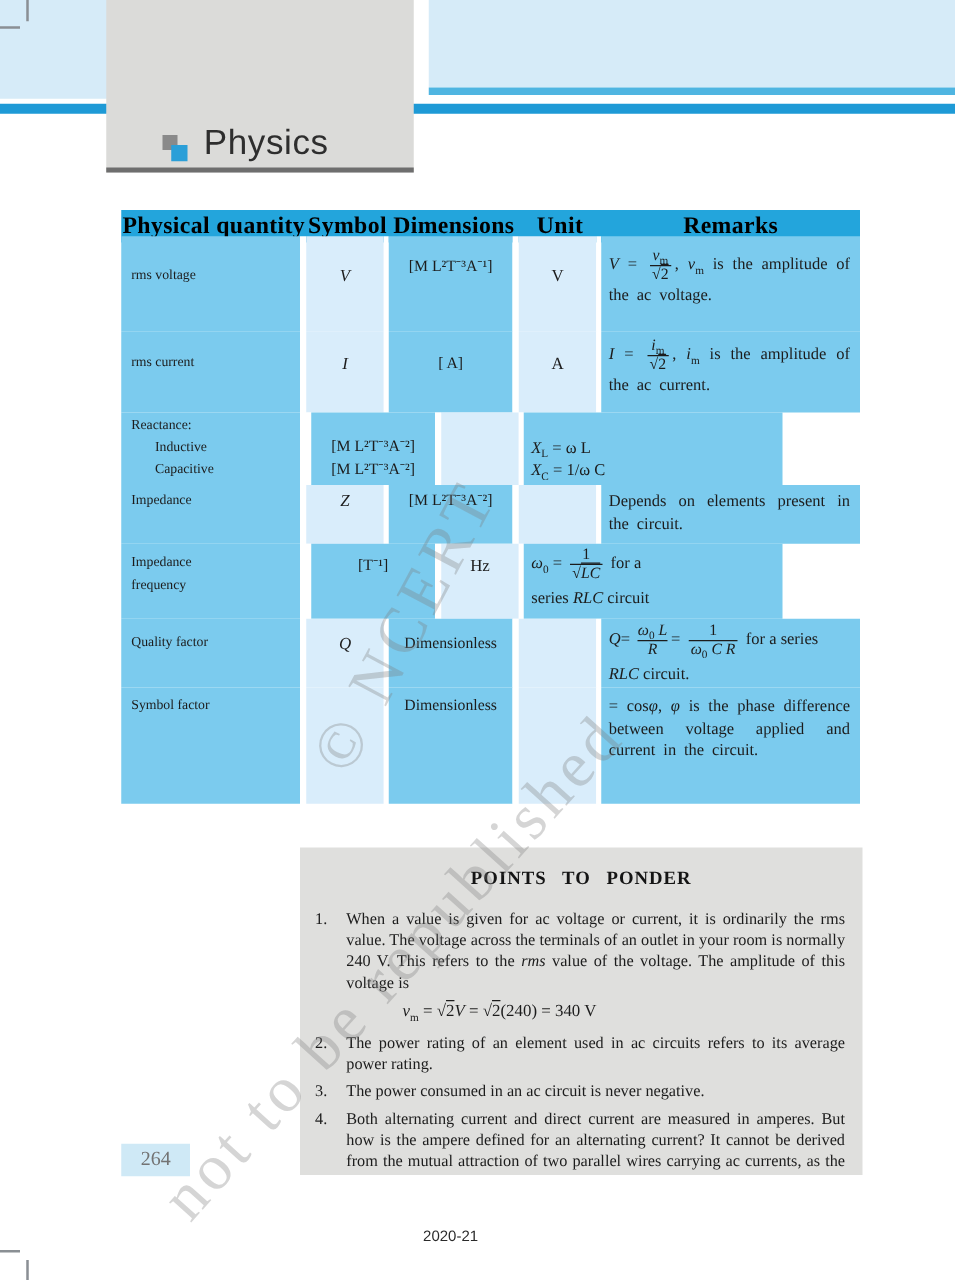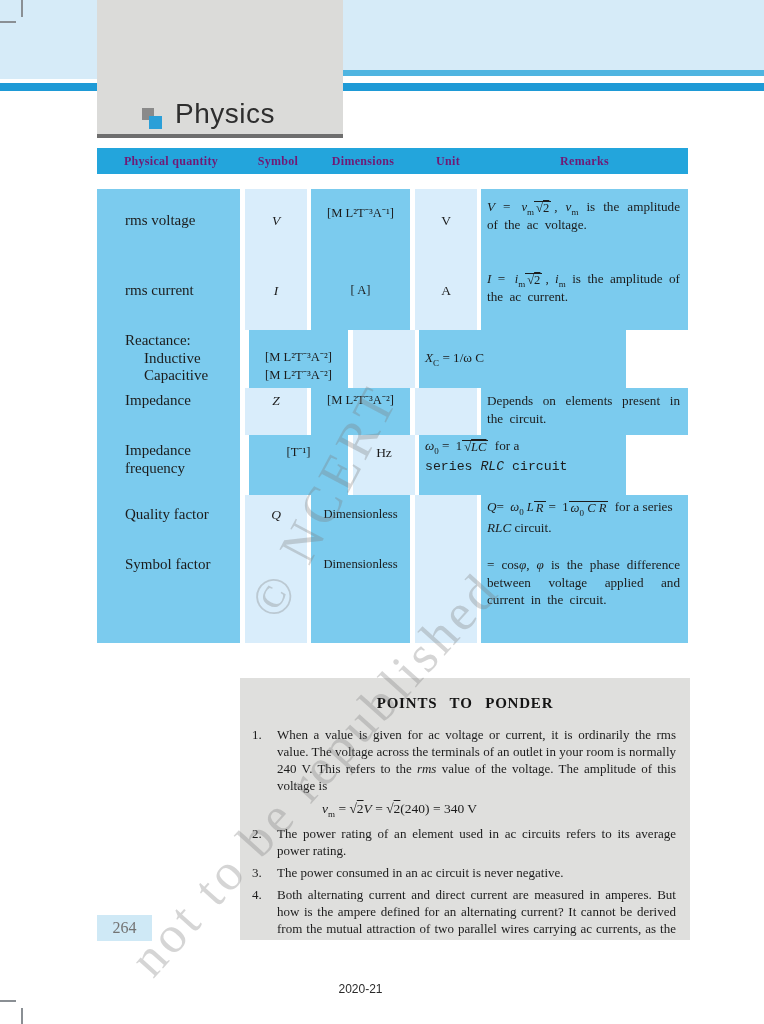--- a/index.html
+++ b/index.html
@@ -7,64 +7,64 @@
   #page {
     position:relative; width:764px; height:1024px; background:#ffffff;
     font-family:"Liberation Serif", serif; color:#1c1c1c; overflow:hidden;
   }
   
   .band-left  { position:absolute; left:0; top:0; width:97px; height:79px; background:#d6ebf8; }
   .band-right { position:absolute; left:343px; top:0; width:421px; height:70px; background:#d6ebf8; }
   .stripe-thin  { position:absolute; left:343px; top:70px; width:421px; height:6px; background:#4fb5e1; }
   .stripe-thick { position:absolute; left:0; top:83px; width:764px; height:8px; background:#1e9ad6; }
   .brand-box {
-    position:absolute; left:97px; top:0; width:246px; height:138px;
+    position:absolute; left:85px; top:0; width:246px; height:138px;
     background:#dbdbd9; border-bottom:4px solid #6e6e6e; z-index:2;
   }
   .logo-sq-gray { position:absolute; left:45px; top:108px; width:12px; height:12px; background:#8a8a8a; }
   .logo-sq-blue { position:absolute; left:52px; top:116px; width:13px; height:13px; background:#2b9fd8; }
   .brand-title {
     position:absolute; left:78px; top:98px; font-family:"Liberation Sans", sans-serif;
     font-size:28px; color:#2e2e2e; letter-spacing:0.5px;
   }
   
   .crop { position:absolute; background:#8a8f94; }
   
   .tbl-header {
-    position:absolute; left:97px; top:148px; width:591px; height:26px; background:#23a5dc;
-    display:flex; align-items:center; color:#701a75; font-weight:bold; font-size:12px; z-index:1;
+    position:absolute; left:97px; top:168px; width:591px; height:26px; background:#23a5dc;
+    display:flex; align-items:center; color:#000000; font-weight:bold; font-size:19px; z-index:1;
   }
   .tbl-header span { display:block; text-align:center; letter-spacing:0.3px; }
   .h1{width:148px;} .h2{width:66px;} .h3{width:104px;} .h4{width:66px;} .h5{width:207px;}
   .tbl-body { position:absolute; left:97px; top:189px; width:591px; z-index:1; }
   .trow { display:flex; }
   .cell { overflow:hidden; }
   .cmed { background:#7bcbee; }
   .clgt { background:#d9edfb; }
   .gap5 { width:5px; background:#ffffff; }
   .gap4 { width:4px; background:#ffffff; }
-  .cq { width:143px; padding-left:28px; padding-right:4px; font-size:15px; line-height:17.5px; }
+  .cq { width:143px; padding-left:8px; padding-right:4px; font-size:11px; line-height:17.5px; }
   .cs { width:62px;  text-align:center; font-size:13.5px; line-height:17.5px; }
   .cd { width:99px;  text-align:center; font-size:12.6px; line-height:17.5px; }
   .cu { width:62px;  text-align:center; font-size:13.5px; line-height:17.5px; }
   .cr { width:207px; padding-left:6px; padding-right:8px; font-size:13.2px; line-height:17.5px; }
   .just { text-align:justify; word-spacing:3px; }
   .r1 .cell{height:76px;} .r2 .cell{height:65px;} .r3 .cell{height:58px;}
   .r4 .cell{height:47px;} .r5 .cell{height:60px;} .r6 .cell{height:55px;} .r7 .cell{height:93px;}
   .r1 .cq,.r1 .cs,.r1 .cu{padding-top:23px;} .r1 .cd{padding-top:16px;} .r1 .cr{padding-top:9px;}
   .r2 .cq,.r2 .cs,.r2 .cu{padding-top:17px;} .r2 .cd{padding-top:17px;} .r2 .cr{padding-top:5px;}
   .r3 .cq{padding-top:2px;} .r3 .cs,.r3 .cd,.r3 .cr{padding-top:19px;}
   .r4 .cq,.r4 .cs{padding-top:4px;} .r4 .cd{padding-top:4px;} .r4 .cr{padding-top:4px;}
   .r5 .cq{padding-top:7px;} .r5 .cs,.r5 .cu{padding-top:9px;} .r5 .cd{padding-top:9px;} .r5 .cr{padding-top:2px;}
   .r6 .cq,.r6 .cs{padding-top:11px;} .r6 .cd{padding-top:11px;} .r6 .cr{padding-top:3px;}
   .r7 .cq{padding-top:6px;} .r7 .cd{padding-top:6px;} .r7 .cr{padding-top:6px;}
   .indent { padding-left:19px; }
   i { font-style:italic; }
   sub { font-size:9px; line-height:0; }
-  .frac { display:inline-flex; vertical-align:middle;
+  .frac { display:inline-flex; flex-direction:column; vertical-align:middle;
           text-align:center; margin:0 3px; line-height:1.1; font-size:12.6px; }
   .frac .den { border-top:1px solid #1c1c1c; padding:0 2px; }
   .sq { white-space:nowrap; }
   .sq::before { content:"\221A"; font-style:normal; }
   .sq .rad { text-decoration:overline; }
   
   .ponder {
     position:absolute; left:240px; top:678px; width:450px; height:262px;
     background:#dfdfdd; overflow:hidden; z-index:1;
   }
@@ -176,20 +176,21 @@
       <div class="cell gap5"></div>
       <div class="cell gap4"></div>
       <div class="cell cd cmed">
         <div>[M L²T⁻³A⁻²]</div>
         <div>[M L²T⁻³A⁻²]</div>
       </div>
       <div class="cell gap5"></div>
       <div class="cell cu clgt"></div>
       <div class="cell gap4"></div>
       <div class="cell cr cmed">
+        <div><i>X</i><sub>L</sub> <span>= ω L</span></div>
         <div><i>X</i><sub>C</sub> <span>= 1/ω C</span></div>
       </div>
     </div>
 
     <div class="trow r4">
       <div class="cell cq cmed"><span>Impedance</span></div>
       <div class="cell gap5"></div>
       <div class="cell cs clgt"><i>Z</i></div>
       <div class="cell gap4"></div>
       <div class="cell cd cmed"><span>[M L²T⁻³A⁻²]</span></div>
@@ -213,21 +214,21 @@
       <div class="cell cr cmed">
         <div>
           <i>ω</i><sub>0</sub>
           <span>=</span>
           <span class="frac">
             <span class="num">1</span>
             <span class="den sq"><i class="rad">LC</i></span>
           </span>
           <span>for a</span>
         </div>
-        <div style="margin-top:3px;font-family:Liberation Mono, monospace;">
+        <div style="margin-top:3px;">
           <span>series</span>
           <i>RLC</i>
           <span>circuit</span>
         </div>
       </div>
     </div>
 
     <div class="trow r6">
       <div class="cell cq cmed"><span>Quality factor</span></div>
       <div class="cell gap5"></div>

